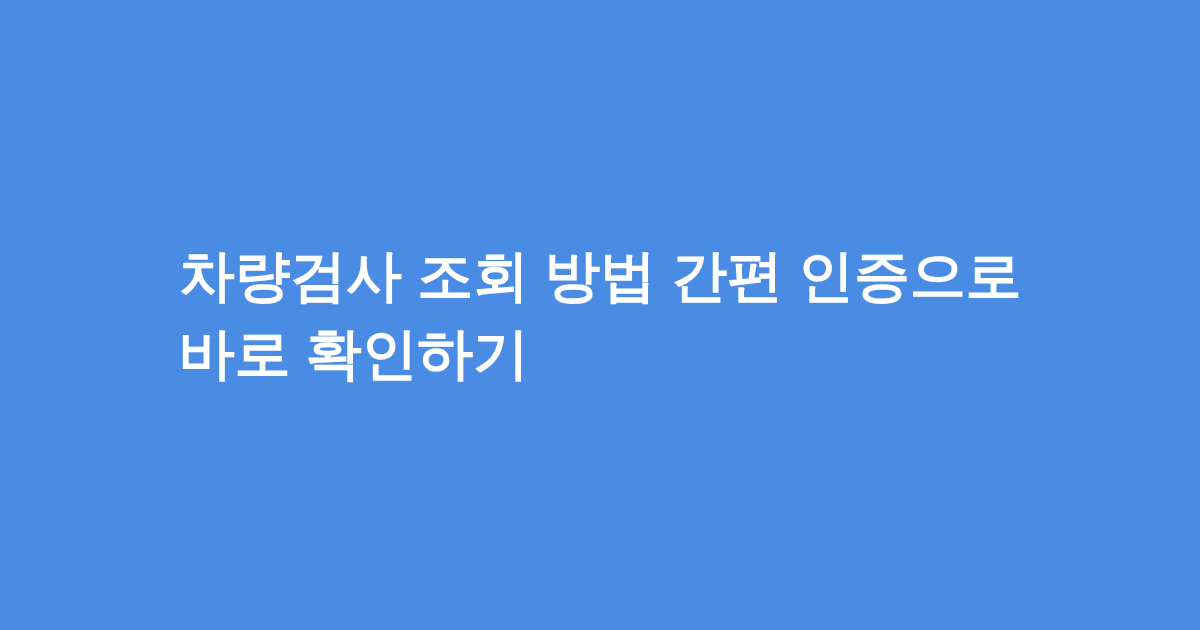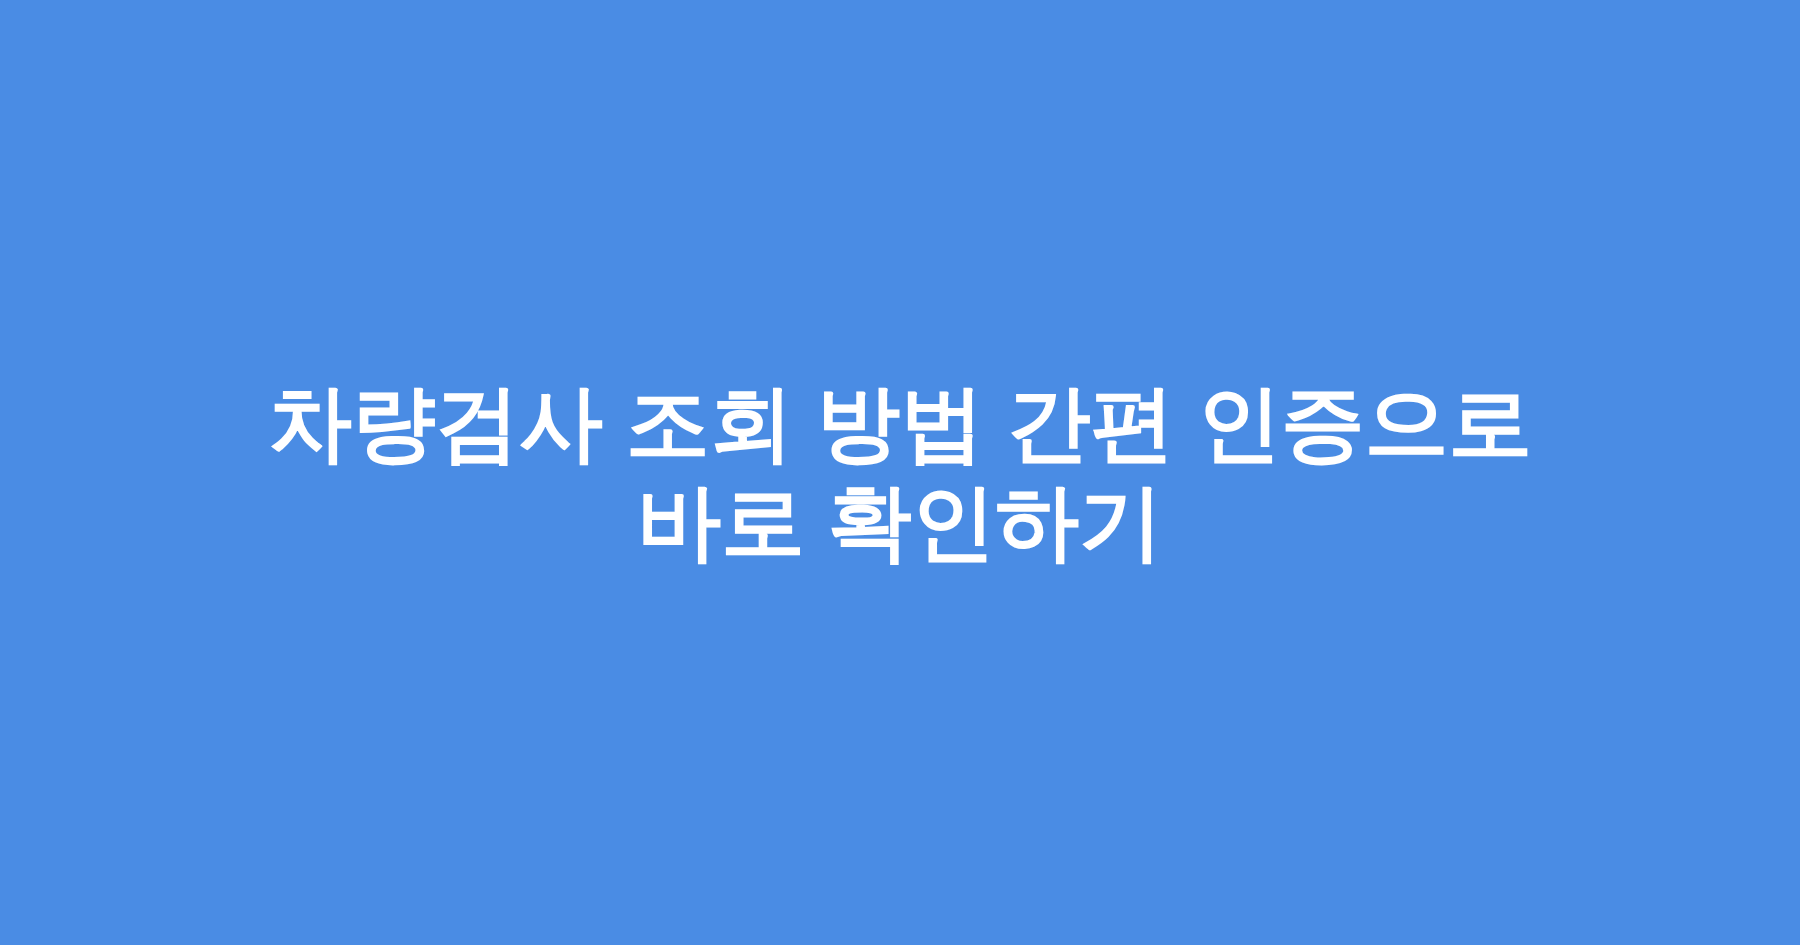--- a/index.html
+++ b/index.html
@@ -39,23 +39,22 @@
   }
 
   
   .og-card__headline {
     margin: 16px;
     padding: 0;
     color: #ffffff;
     font-family: "Liberation Sans", "DejaVu Sans", sans-serif;
     font-size: 56px;
     font-weight: 700;
-    line-height: 66px;
+    line-height: 78px;
     letter-spacing: -0.2px;
-    text-align: center;
     word-break: keep-all;
     white-space: pre-line;
     max-width: 960px;
     -webkit-font-smoothing: antialiased;
   }
 </style>
 </head>
 <body>
 
 <div class="og-card" style="background-color: rgb(74, 140, 228);">

